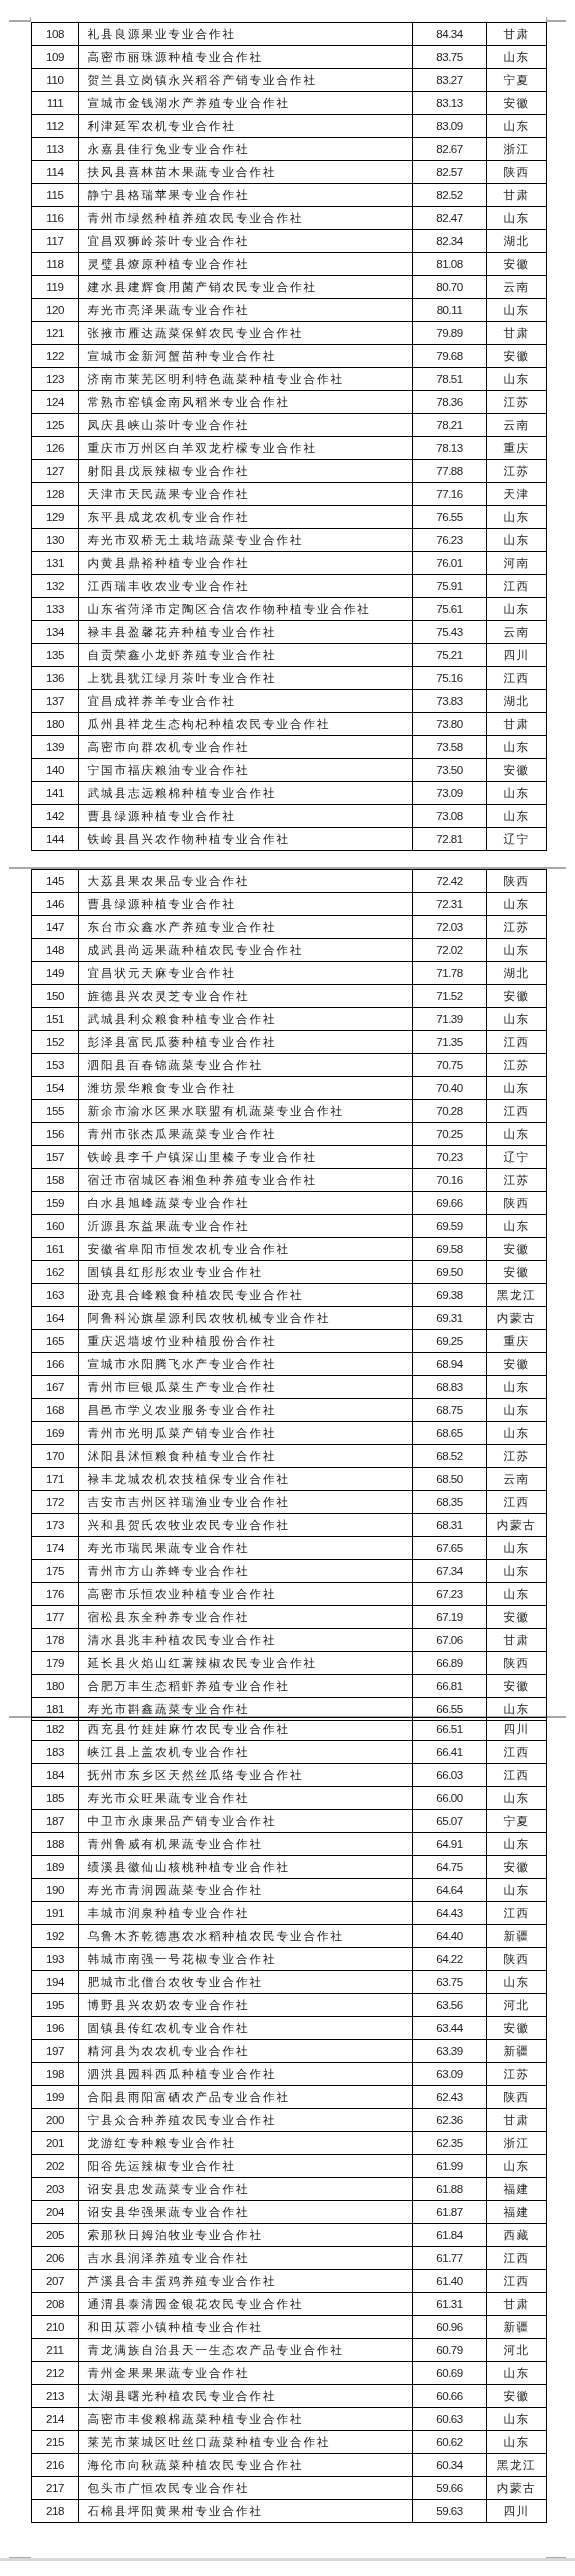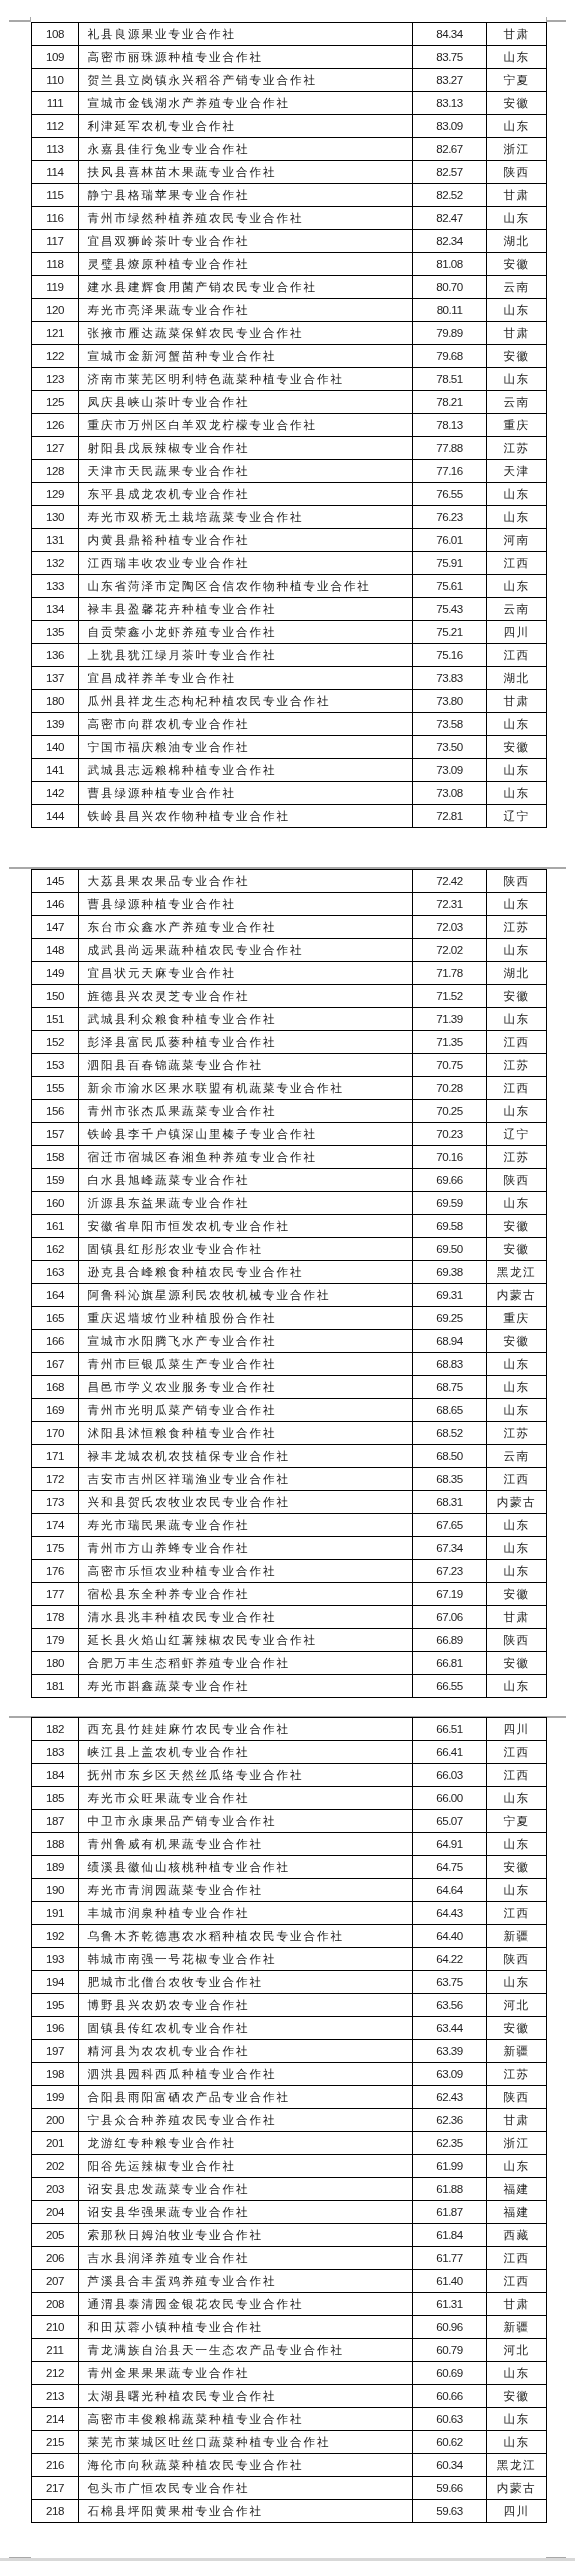--- a/index.html
+++ b/index.html
@@ -126,20 +126,26 @@
           <td class="c-score">79.68</td>
           <td class="c-prov">安徽</td>
         </tr>
         <tr>
           <td class="c-rank">123</td>
           <td class="c-name">济南市莱芜区明利特色蔬菜种植专业合作社</td>
           <td class="c-score">78.51</td>
           <td class="c-prov">山东</td>
         </tr>
         <tr>
+          <td class="c-rank">124</td>
+          <td class="c-name">常熟市窑镇金南风稻米专业合作社</td>
+          <td class="c-score">78.36</td>
+          <td class="c-prov">江苏</td>
+        </tr>
+        <tr>
           <td class="c-rank">125</td>
           <td class="c-name">凤庆县峡山茶叶专业合作社</td>
           <td class="c-score">78.21</td>
           <td class="c-prov">云南</td>
         </tr>
         <tr>
           <td class="c-rank">126</td>
           <td class="c-name">重庆市万州区白羊双龙柠檬专业合作社</td>
           <td class="c-score">78.13</td>
           <td class="c-prov">重庆</td>
@@ -301,20 +307,26 @@
           <td class="c-score">71.35</td>
           <td class="c-prov">江西</td>
         </tr>
         <tr>
           <td class="c-rank">153</td>
           <td class="c-name">泗阳县百春锦蔬菜专业合作社</td>
           <td class="c-score">70.75</td>
           <td class="c-prov">江苏</td>
         </tr>
         <tr>
+          <td class="c-rank">154</td>
+          <td class="c-name">潍坊景华粮食专业合作社</td>
+          <td class="c-score">70.40</td>
+          <td class="c-prov">山东</td>
+        </tr>
+        <tr>
           <td class="c-rank">155</td>
           <td class="c-name">新余市渝水区果水联盟有机蔬菜专业合作社</td>
           <td class="c-score">70.28</td>
           <td class="c-prov">江西</td>
         </tr>
         <tr>
           <td class="c-rank">156</td>
           <td class="c-name">青州市张杰瓜果蔬菜专业合作社</td>
           <td class="c-score">70.25</td>
           <td class="c-prov">山东</td>

